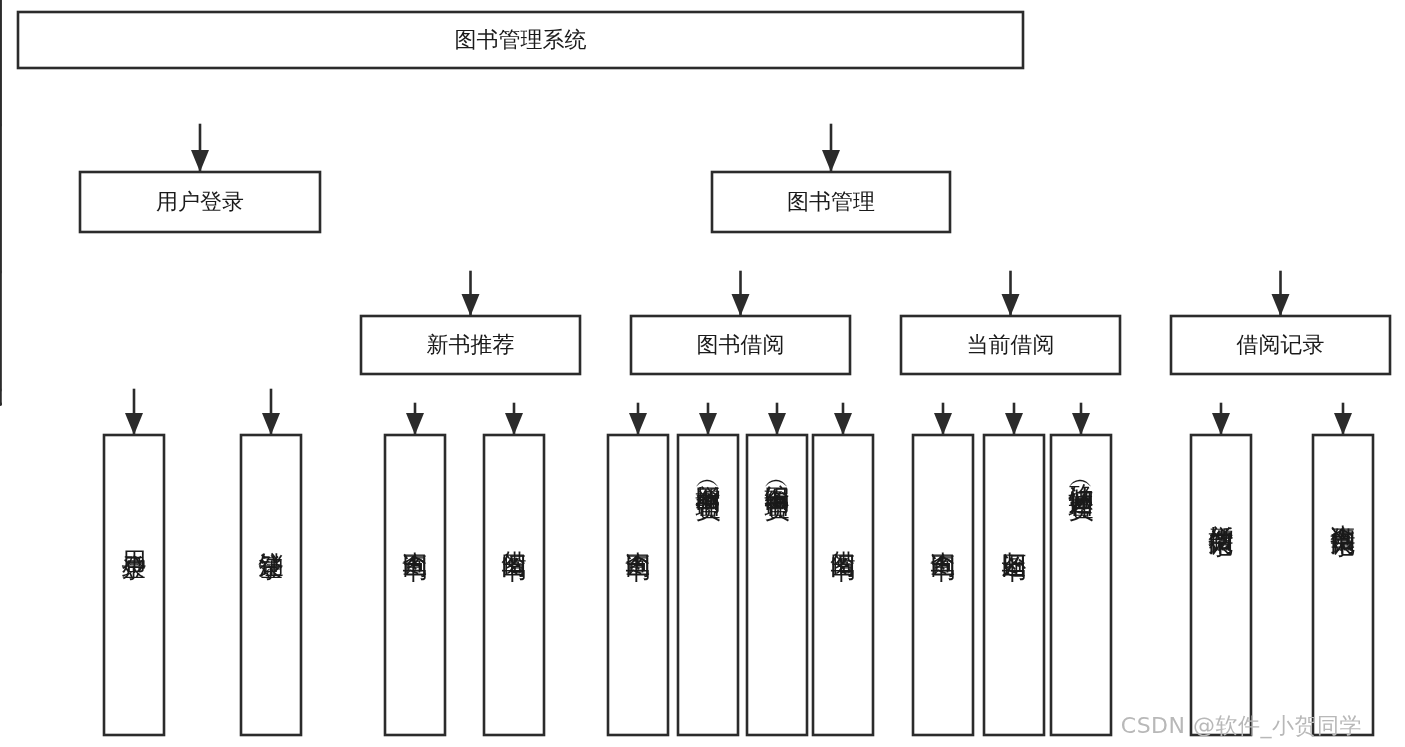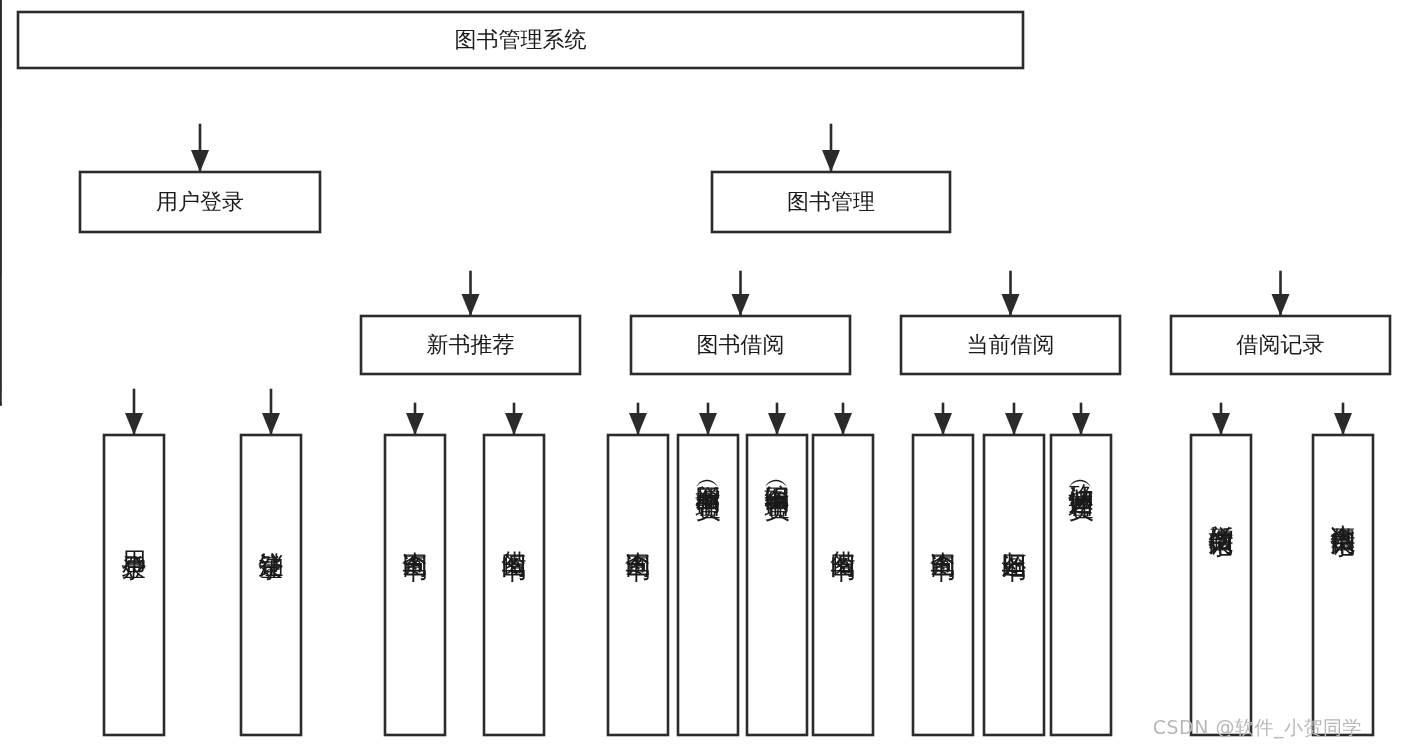--- a/index.html
+++ b/index.html
@@ -63,21 +63,21 @@
     line-height: 1.08;
     letter-spacing: 2px;
     color: #1a1a1a;
     white-space: nowrap;
   }
   .watermark {
     position: absolute;
     right: 12px;
     bottom: 6px;
     font-family: "DejaVu Sans", "Liberation Sans", sans-serif;
-    font-size: 19px;
+    font-size: 22px;
     color: #b8b8b8;
     letter-spacing: 0.5px;
     white-space: nowrap;
     text-align: right;
   }
 </style>
 </head>
 <body>
 
 <div id="diagram-root">

